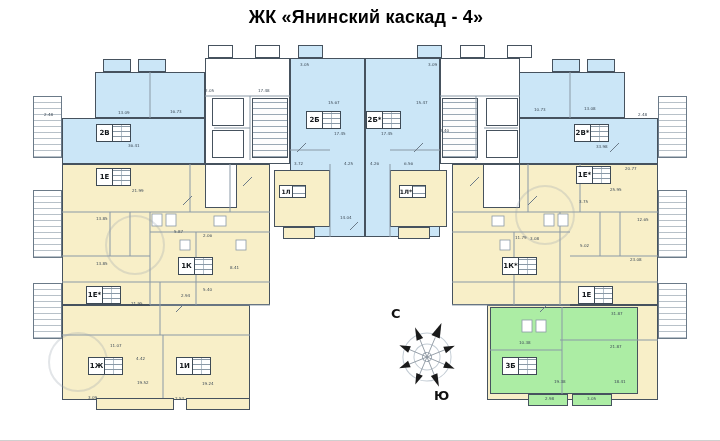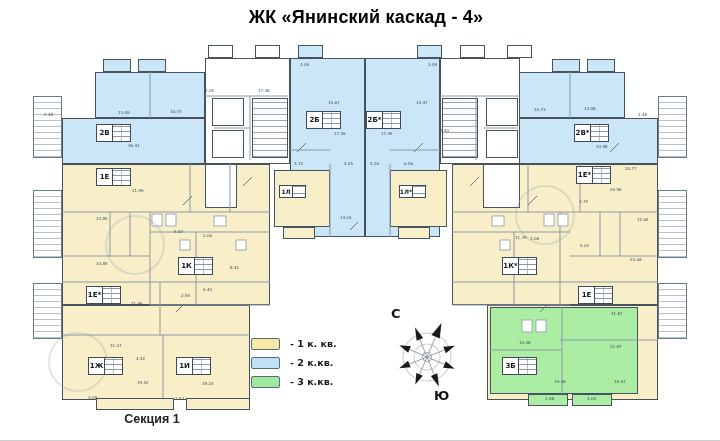--- a/index.html
+++ b/index.html
@@ -272,34 +272,19 @@
       <div class="dim" style="left: 580px; top: 243px;">5.02</div>
       <div class="dim" style="left: 611px; top: 311px;">31.87</div>
       <div class="dim" style="left: 519px; top: 340px;">10.38</div>
       <div class="dim" style="left: 610px; top: 344px;">21.87</div>
       <div class="dim" style="left: 554px; top: 379px;">19.38</div>
       <div class="dim" style="left: 614px; top: 379px;">18.41</div>
       <div class="dim" style="left: 545px; top: 396px;">2.98</div>
       <div class="dim" style="left: 587px; top: 396px;">3.05</div>
     </div>
 
-  <div class="legend" id="legend">
-      <div class="legend-row">
-        <span class="legend-swatch" style="background: rgb(251, 233, 168);"></span>
-        <span class="legend-text">- 1 к. кв.</span>
-      </div>
-      <div class="legend-row">
-        <span class="legend-swatch" style="background: rgb(191, 226, 246);"></span>
-        <span class="legend-text">- 2 к.кв.</span>
-      </div>
-      <div class="legend-row">
-        <span class="legend-swatch" style="background: rgb(159, 233, 156);"></span>
-        <span class="legend-text">- 3 к.кв.</span>
-      </div>
-    </div>
 
   <div class="compass-letter" style="left:391px;top:306px">С</div>
   <div class="compass-letter" style="left:434px;top:388px">Ю</div>
 
-  <div class="section-label" style="left:97px;top:412px">Секция 1</div>
 
   <div class="bottom-rule"></div>
 </div>
 
 </body></html>

